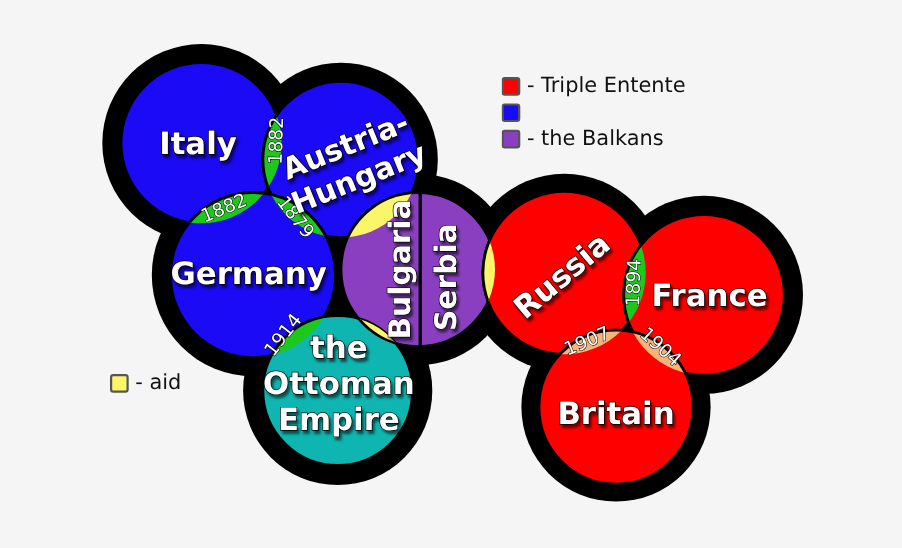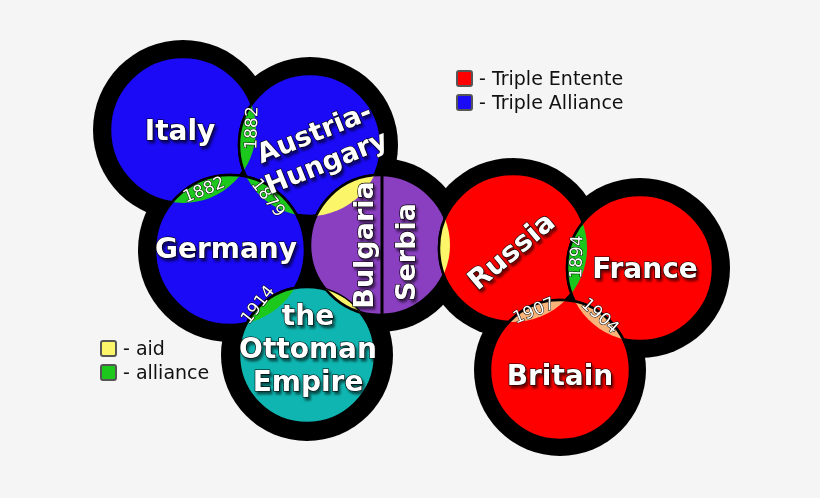--- a/index.html
+++ b/index.html
@@ -133,26 +133,25 @@
   </g>
 </svg>
 
 <div class="legend" id="legend-blocs">
   <div class="legend-row">
     <span class="swatch" style="background:#ff0000"></span>
     <span class="legend-label">- Triple Entente</span>
   </div>
   <div class="legend-row">
     <span class="swatch" style="background:#1a0af5"></span>
-    <span class="legend-label">- Triple Alliance</span>
+  </div>
+  <div class="legend-row">
+    <span class="swatch" style="background:#8a3fc0"></span>
+    <span class="legend-label">- the Balkans</span>
   </div>
 </div>
 
 <div class="legend" id="legend-relations">
   <div class="legend-row">
     <span class="swatch" style="background:#fbf56a"></span>
     <span class="legend-label">- aid</span>
   </div>
-  <div class="legend-row">
-    <span class="swatch" style="background:#1dc81d"></span>
-    <span class="legend-label">- alliance</span>
-  </div>
 </div>
 
 </body></html>

